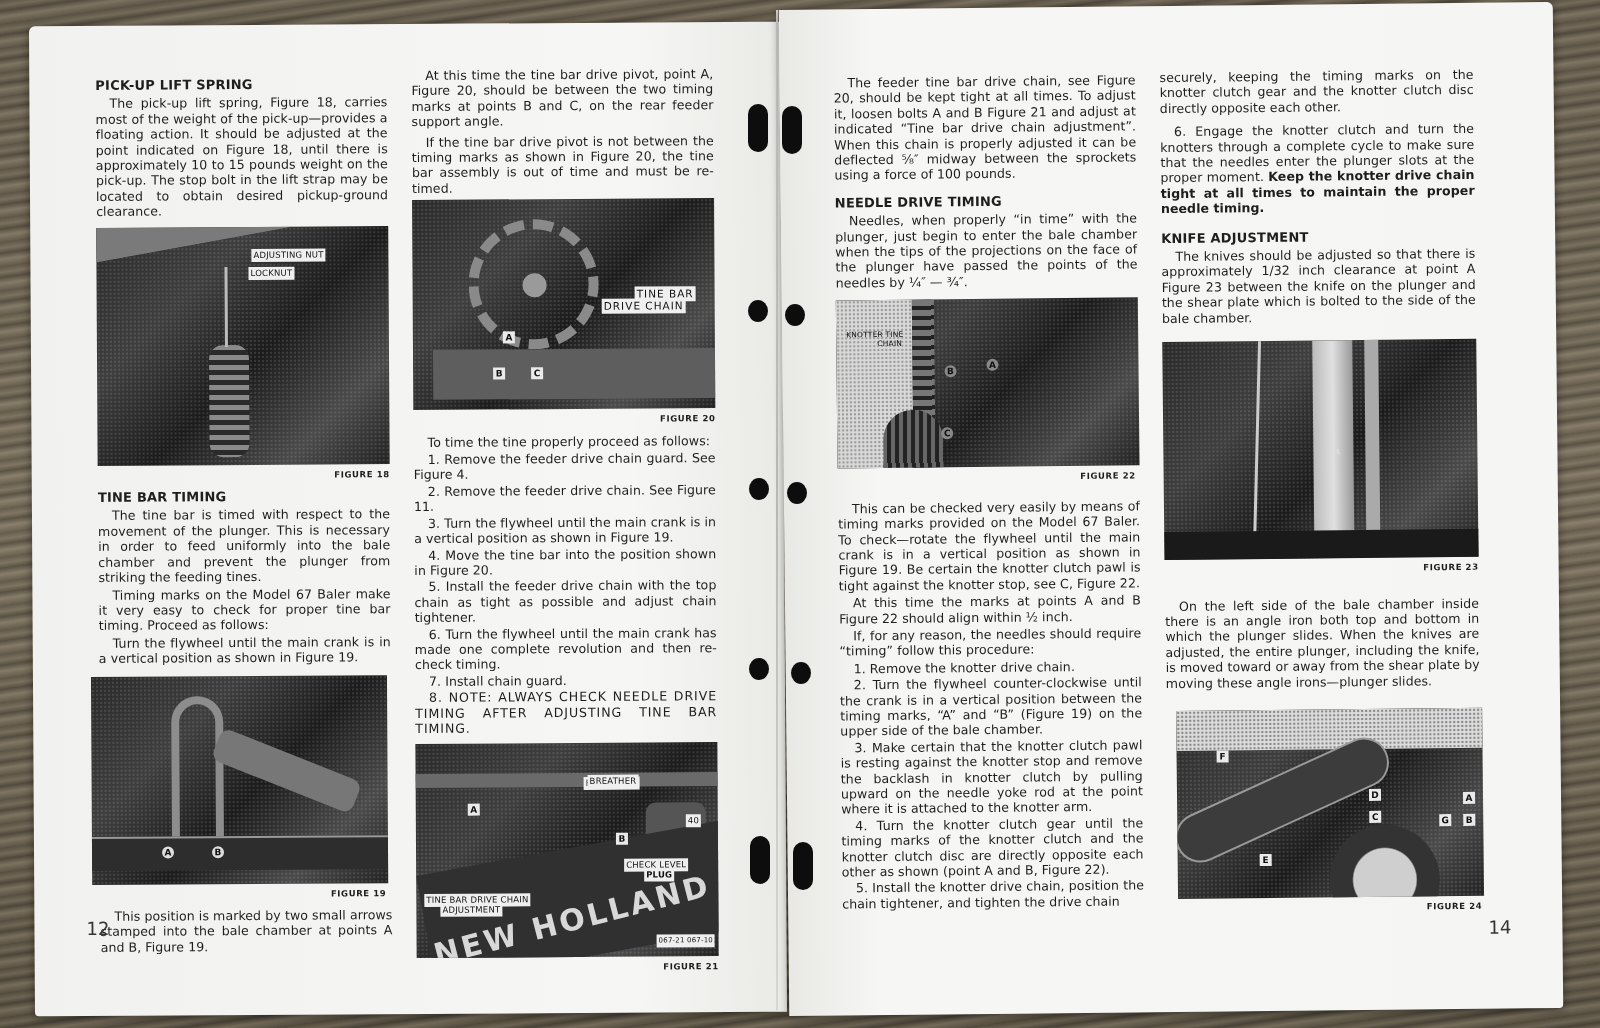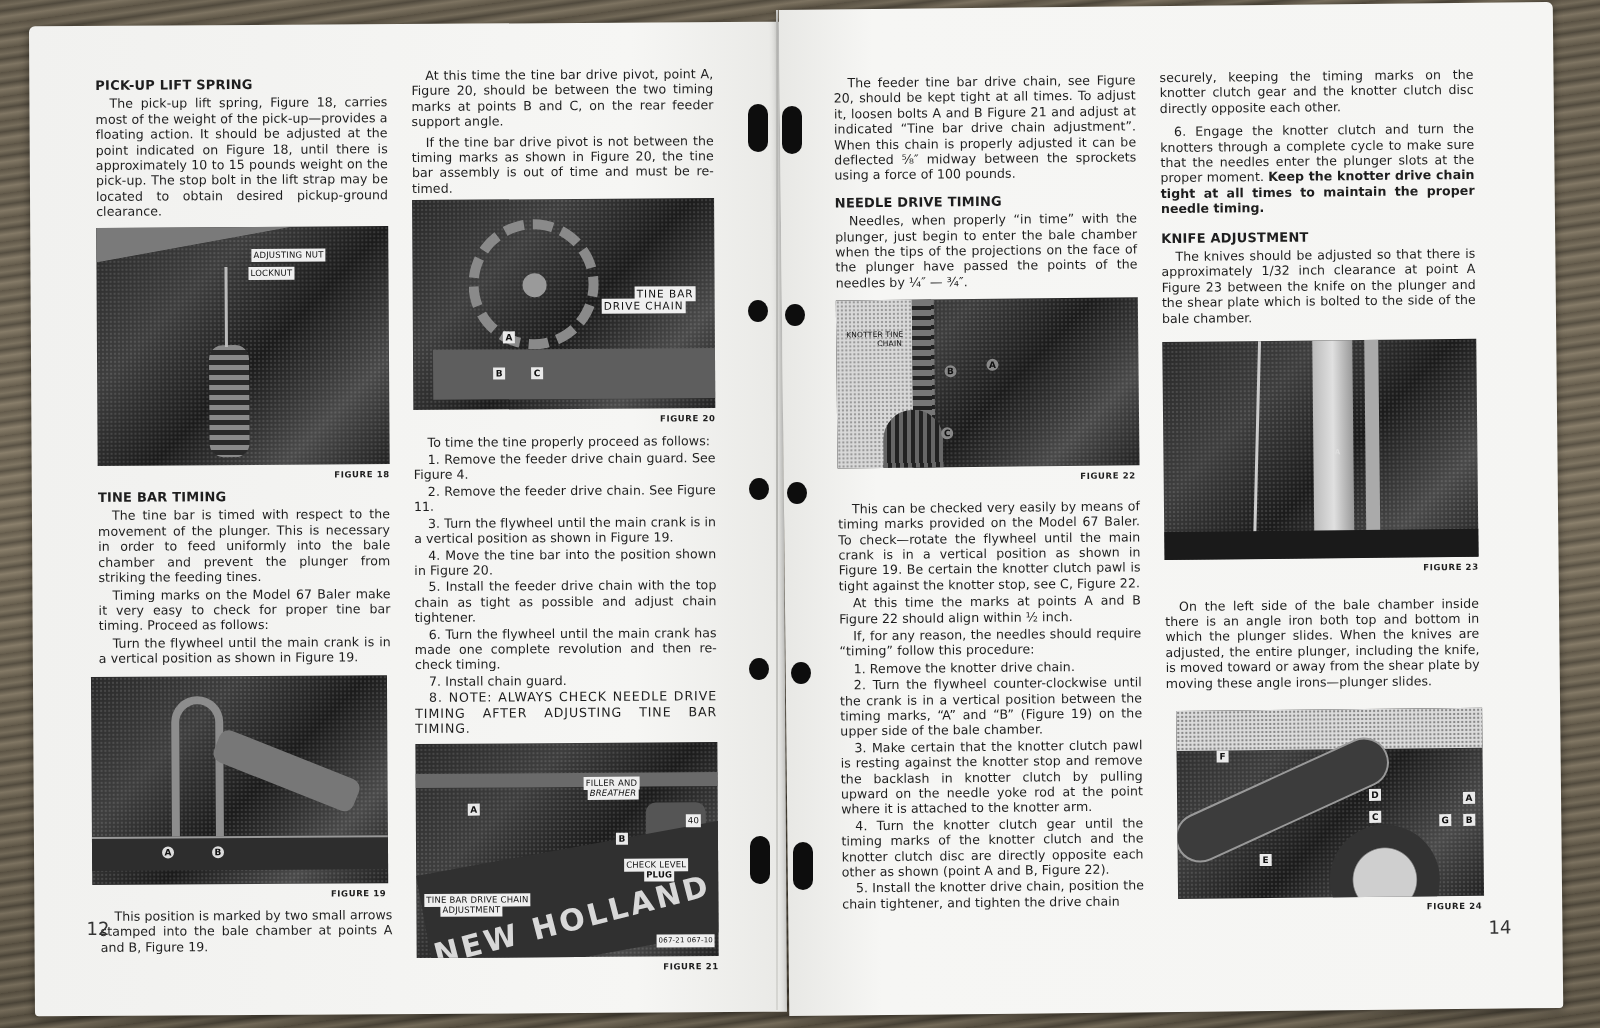--- a/index.html
+++ b/index.html
@@ -149,21 +149,21 @@
     <p class="step">5. Install the feeder drive chain with the top chain as tight as possible and adjust chain tightener.</p>
     <p class="step">6. Turn the flywheel until the main crank has made one complete revolution and then re-check timing.</p>
     <p class="step">7. Install chain guard.</p>
     <p class="step upper">8. NOTE: ALWAYS CHECK NEEDLE DRIVE TIMING AFTER ADJUSTING TINE BAR TIMING.</p>
 
     <div class="figure" style="height:214px; margin-top:8px;">
       <div class="shape" style="left:230px; top:60px; width:60px; height:56px; border-radius:10px; background:#555;"></div>
       <div class="shape" style="left:0; top:30px; width:302px; height:14px; background:#6a6a6a;"></div>
       <div class="shape" style="left:0; top:132px; width:320px; height:110px; background:#303030; transform:rotate(-10deg); transform-origin:left top;"></div>
       <div class="label" style="left:168px; top:34px;">FILLER AND</div>
-      <div class="label" style="left:172px; top:44px;font-style:italic;">BREATHER</div>
+      <div class="label" style="left:172px; top:32px;">BREATHER</div>
       <div class="mark" style="left:52px; top:60px;">A</div>
       <div class="mark" style="left:200px; top:90px;">B</div>
       <div class="label" style="left:270px; top:72px;">40</div>
       <div class="label" style="left:208px; top:116px;">CHECK LEVEL</div>
       <div class="label" style="left:228px; top:126px;font-weight:bold;">PLUG</div>
       <div class="label" style="left:8px; top:150px;">TINE BAR DRIVE CHAIN</div>
       <div class="label" style="left:24px; top:160px;">ADJUSTMENT</div>
       <div class="shape" style="left:16px; top:150px; color:#d8d8d8; font-weight:bold; font-size:30px; letter-spacing:3px; transform:rotate(-14deg); white-space:nowrap; transform-origin:left top; top:204px;">NEW HOLLAND</div>
       <div class="label" style="left:240px; top:192px; font-size:7px;">067-21 067-10</div>
     </div>

